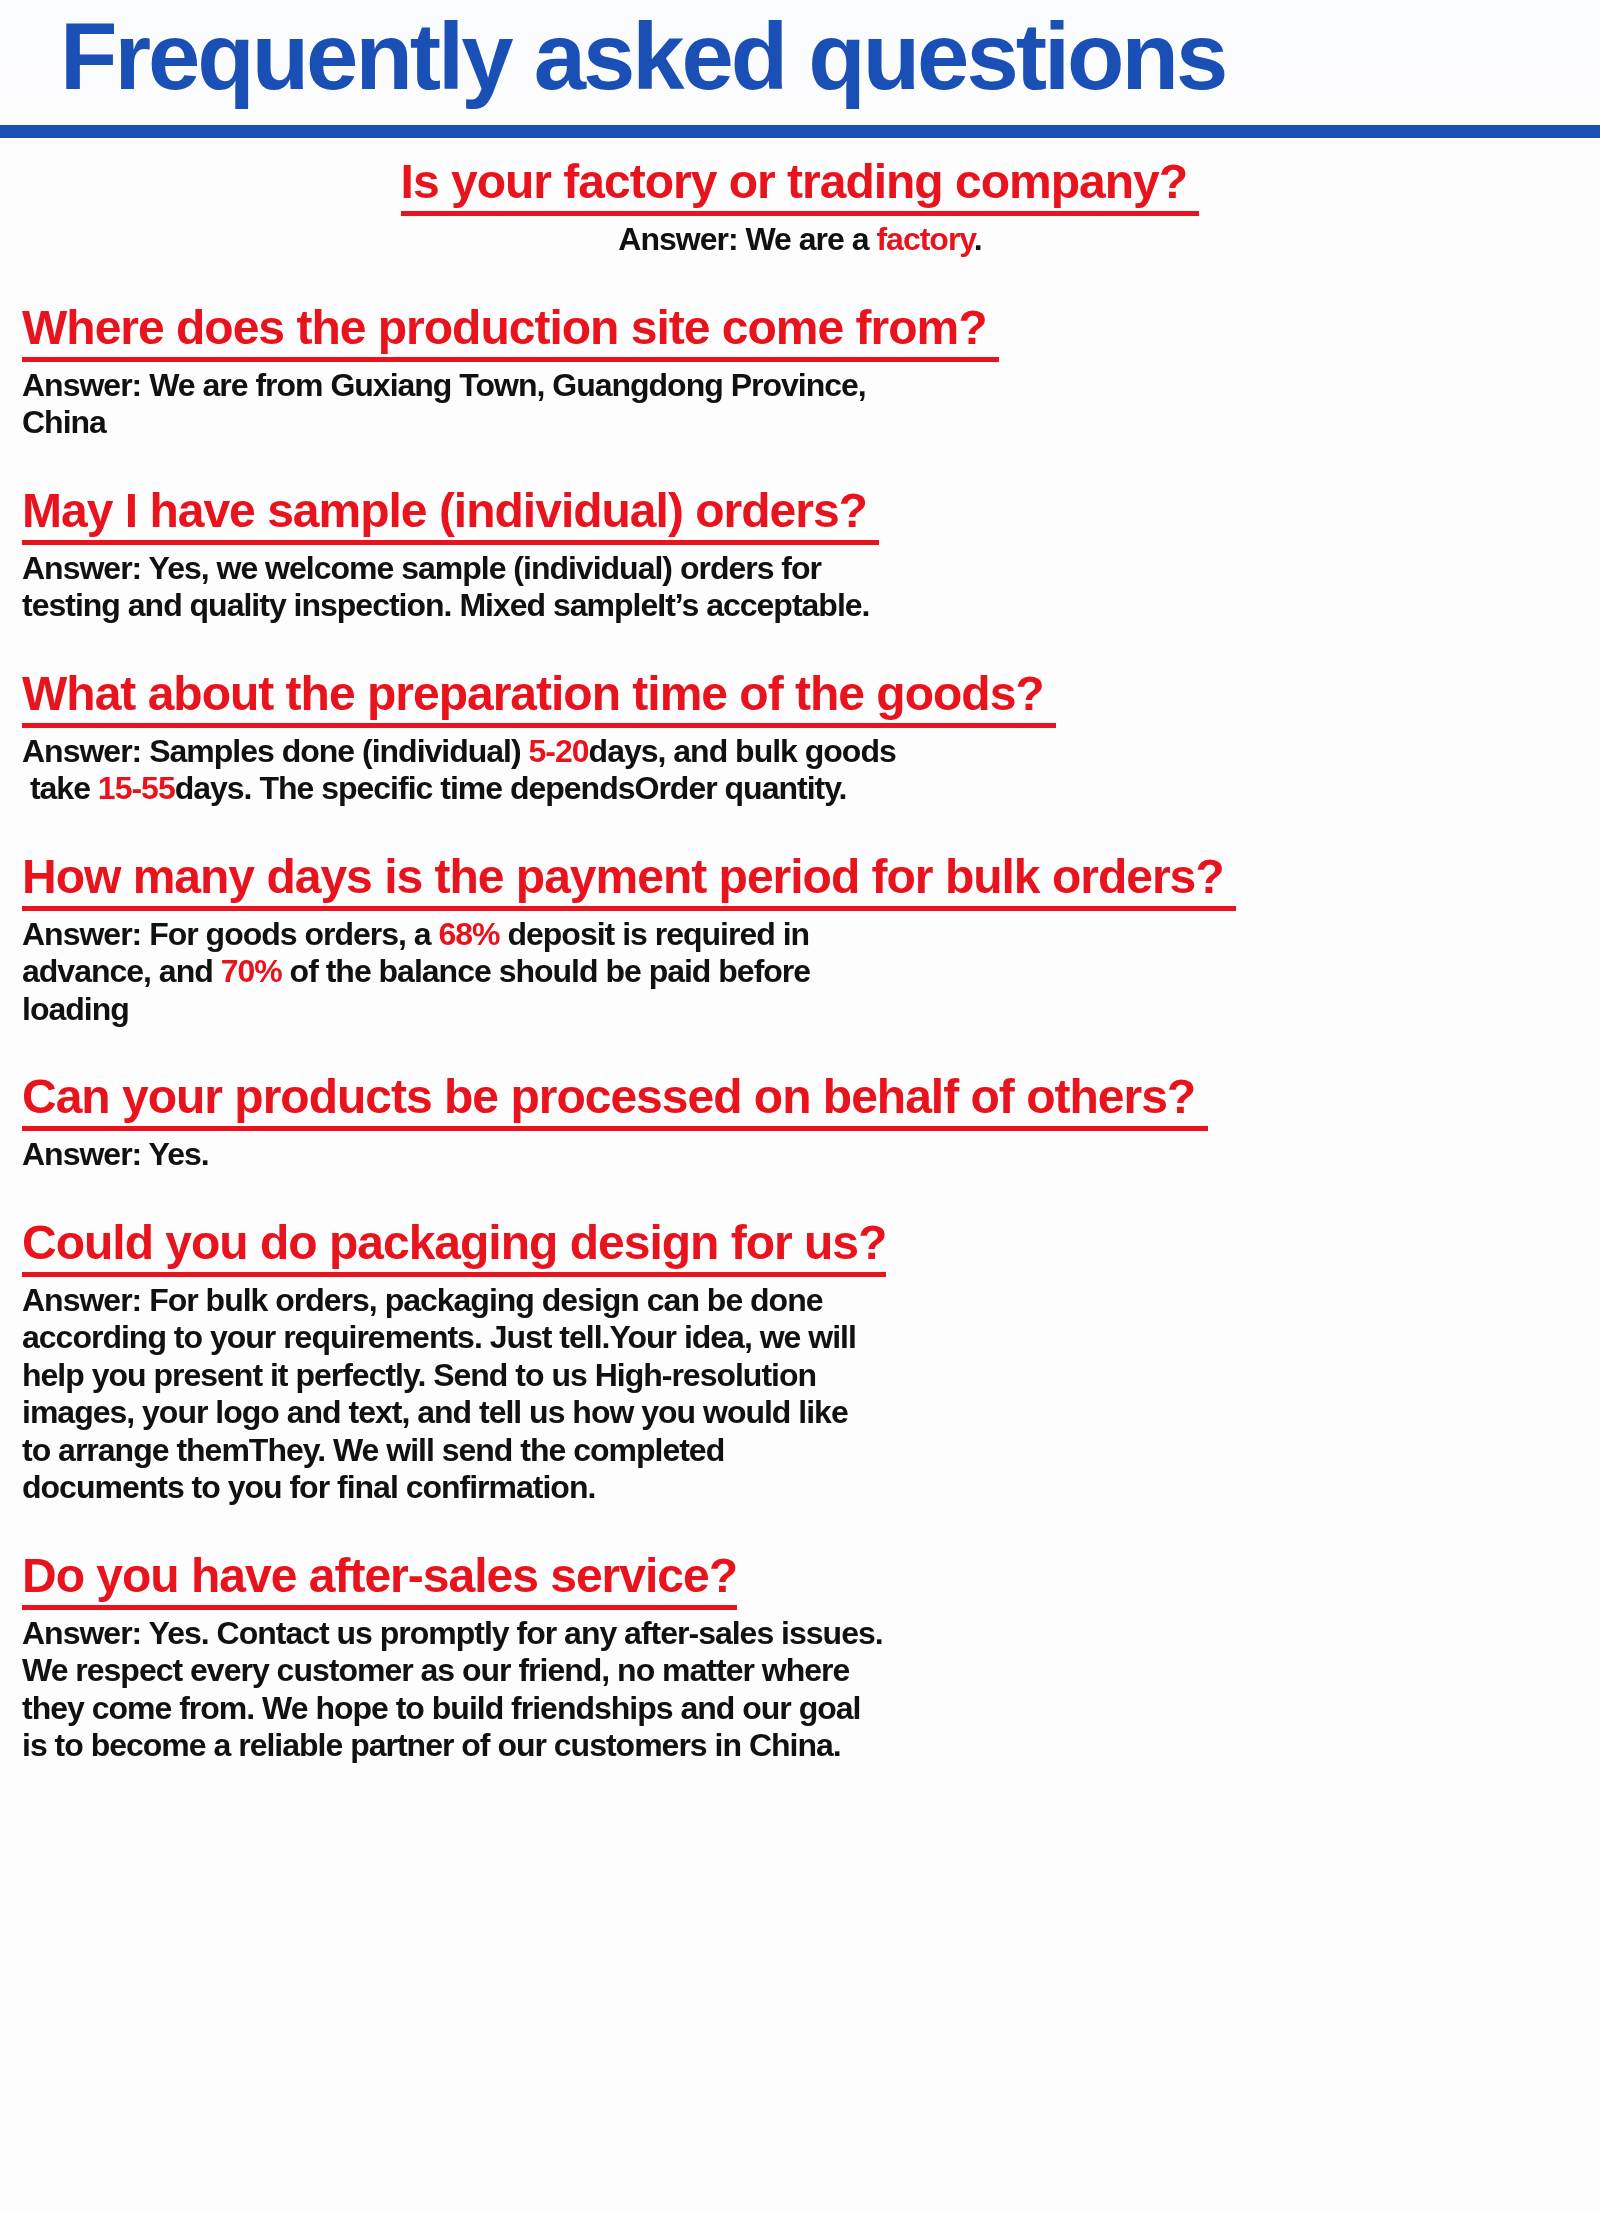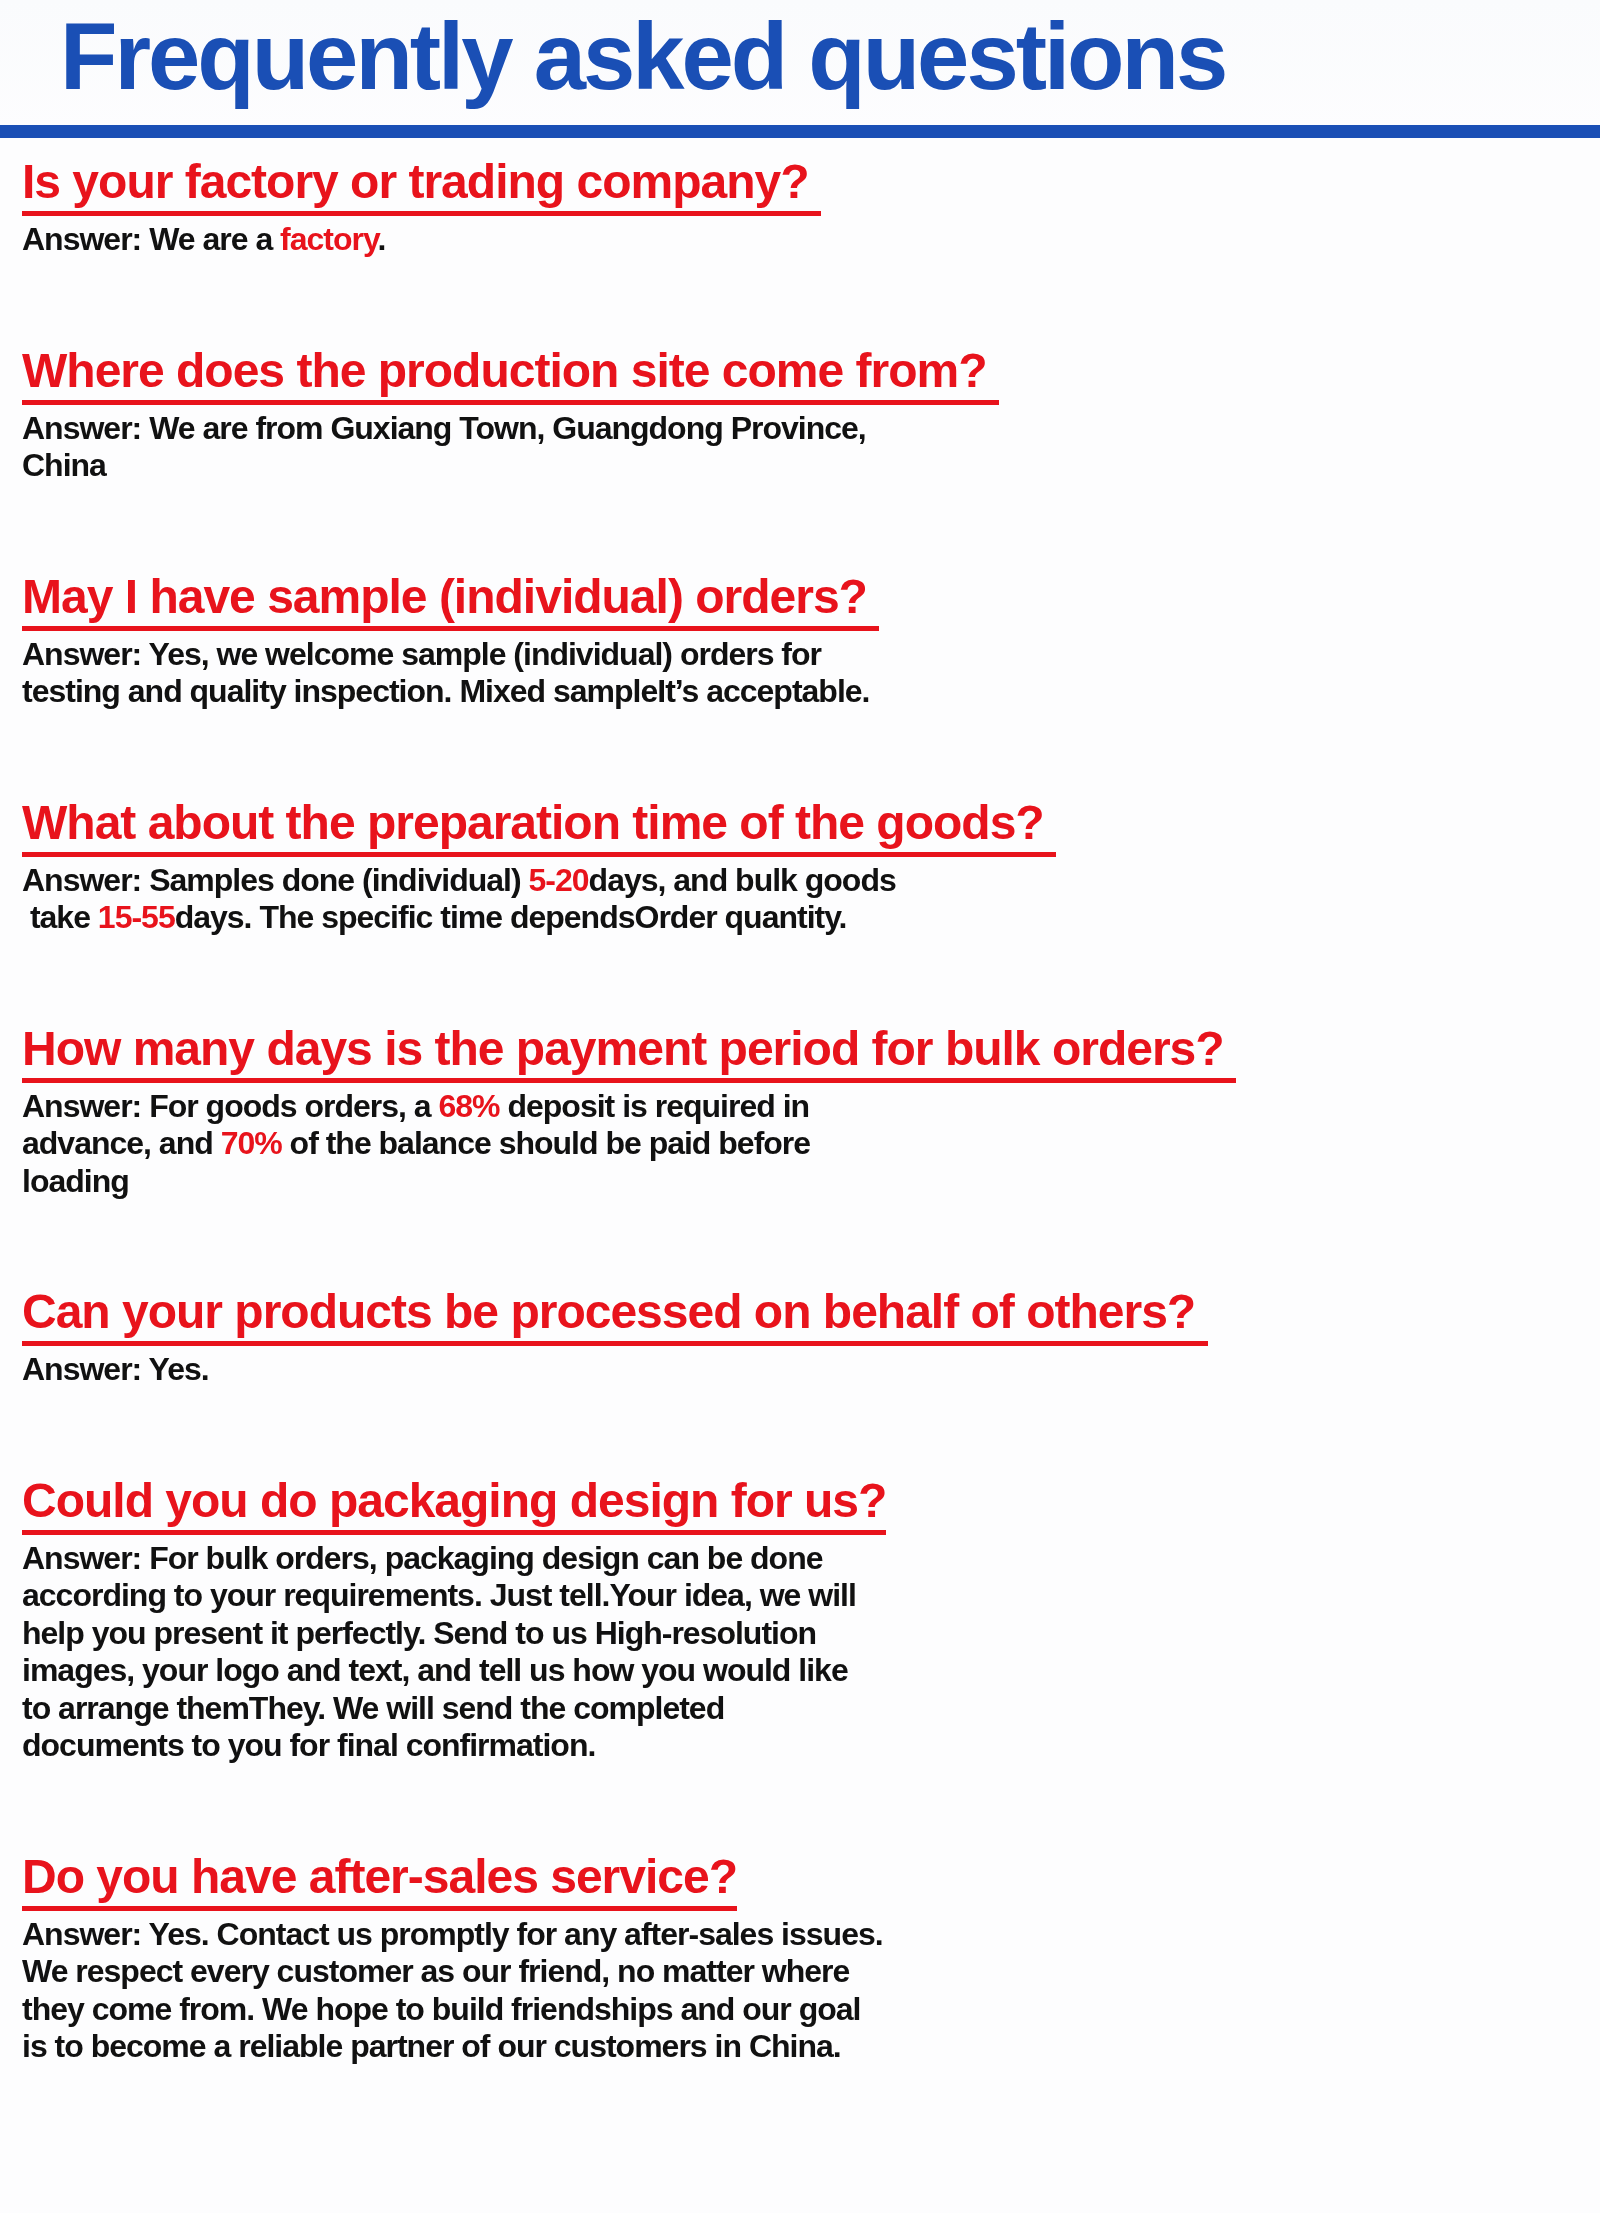--- a/index.html
+++ b/index.html
@@ -26,22 +26,22 @@
     line-height:1.18;
     white-space:pre;
   }
   .title-bar{
     width:100%;
     height:13px;
     background:var(--blue);
     margin-top:12px;
   }
   .content{padding:0 22px;}
-  .faq-section{margin-top:84px;}
-  .faq-section:first-child{margin-top:16px;}
+  .faq-section{margin-top:41px;}
+  .faq-section:first-child{margin-top:16px;text-align:center;}
   .q-row{line-height:1.15;}
   .q-text{
     display:inline-block;
     color:var(--red);
     font-size:48px;
     font-weight:700;
     letter-spacing:-1px;
     line-height:1.15;
     border-bottom:5px solid var(--red);
     padding-bottom:2px;

